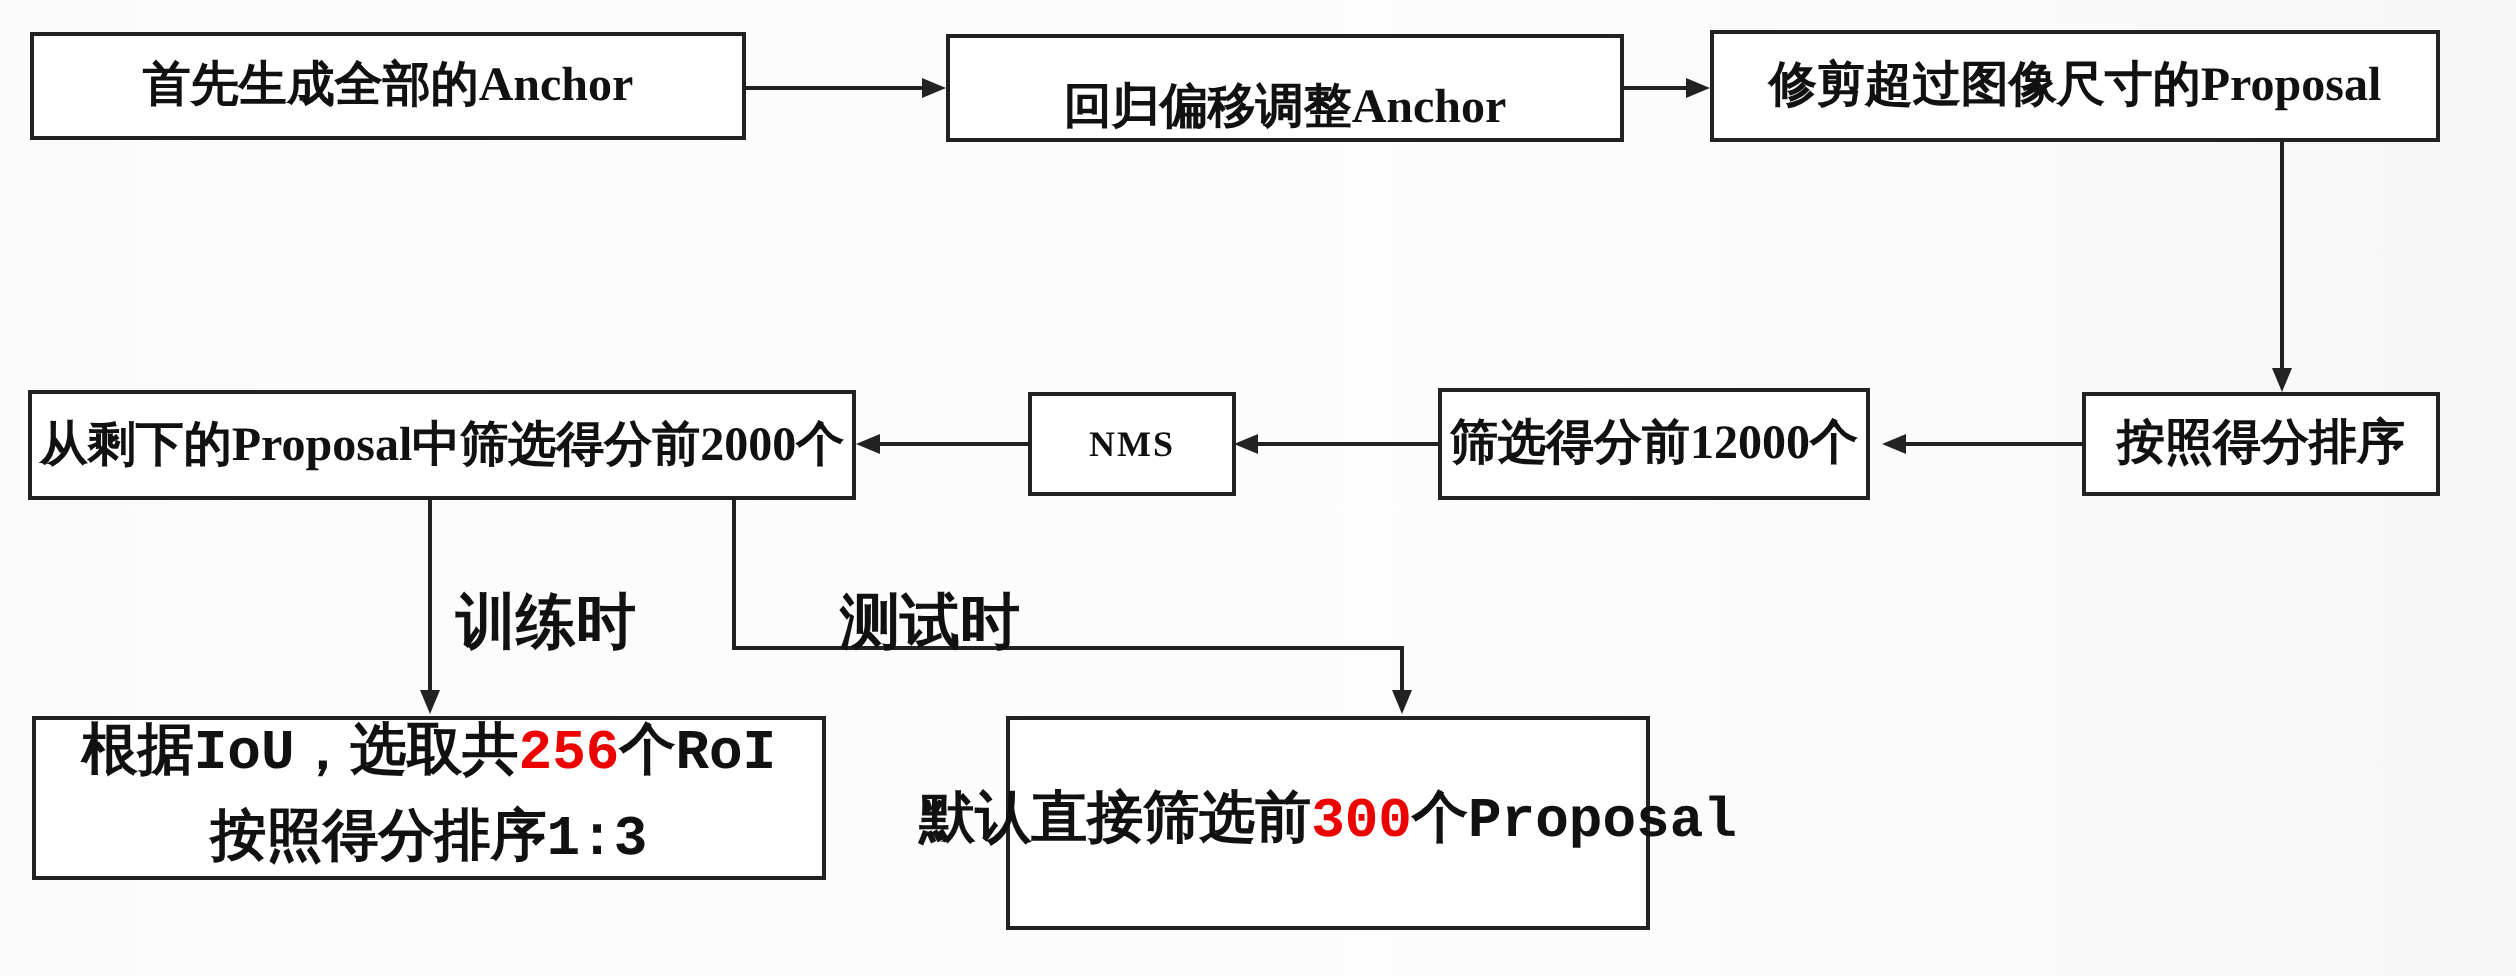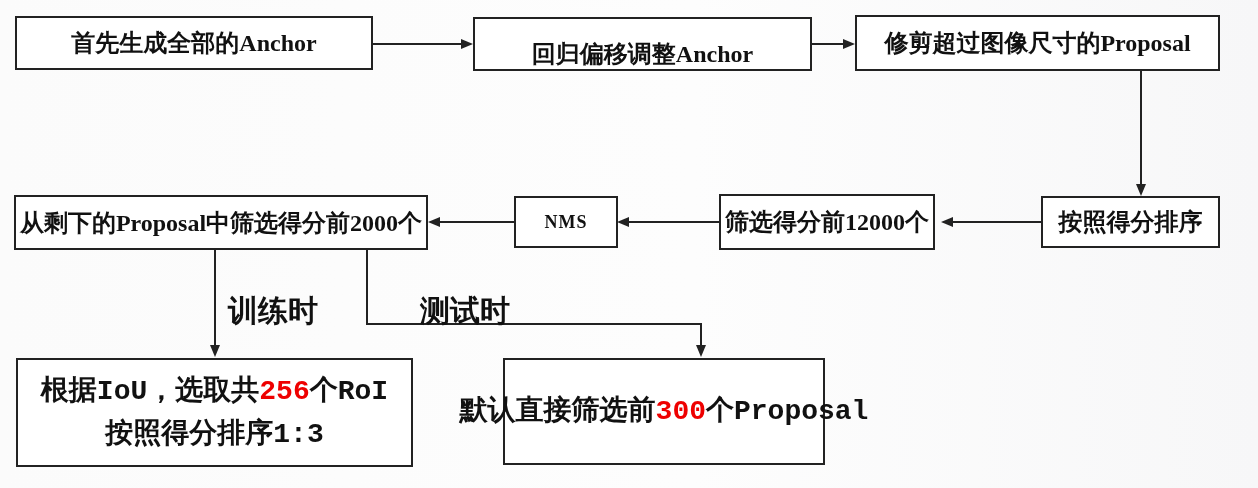--- a/index.html
+++ b/index.html
@@ -80,21 +80,21 @@
     <span>NMS</span>
   </div>
 
   <div class="fbox fs-row" style="left:14px;top:195px;width:414px;height:55px;">
     <span>从剩下的Proposal中筛选得分前2000个</span>
   </div>
 
   <div class="branch-label" style="left:228px;top:291px;">训练时</div>
   <div class="branch-label" style="left:420px;top:291px;">测试时</div>
 
-  <div class="fbox fs-bottom" style="left:16px;top:358px;width:397px;height:109px;">
+  <div class="fbox fs-bottom" style="left:16px;top:358px;width:397px;height:82px;">
     <span class="bline">
       <span>根据</span><span class="mono">IoU</span><span>，选取共</span><span class="mono red">256</span><span>个</span><span class="mono">RoI</span>
     </span>
     <span class="bline">
       <span>按照得分排序</span><span class="mono">1:3</span>
     </span>
   </div>
 
   <div class="fbox fs-bottom" style="left:503px;top:358px;width:322px;height:107px;">
     <span class="bline">

